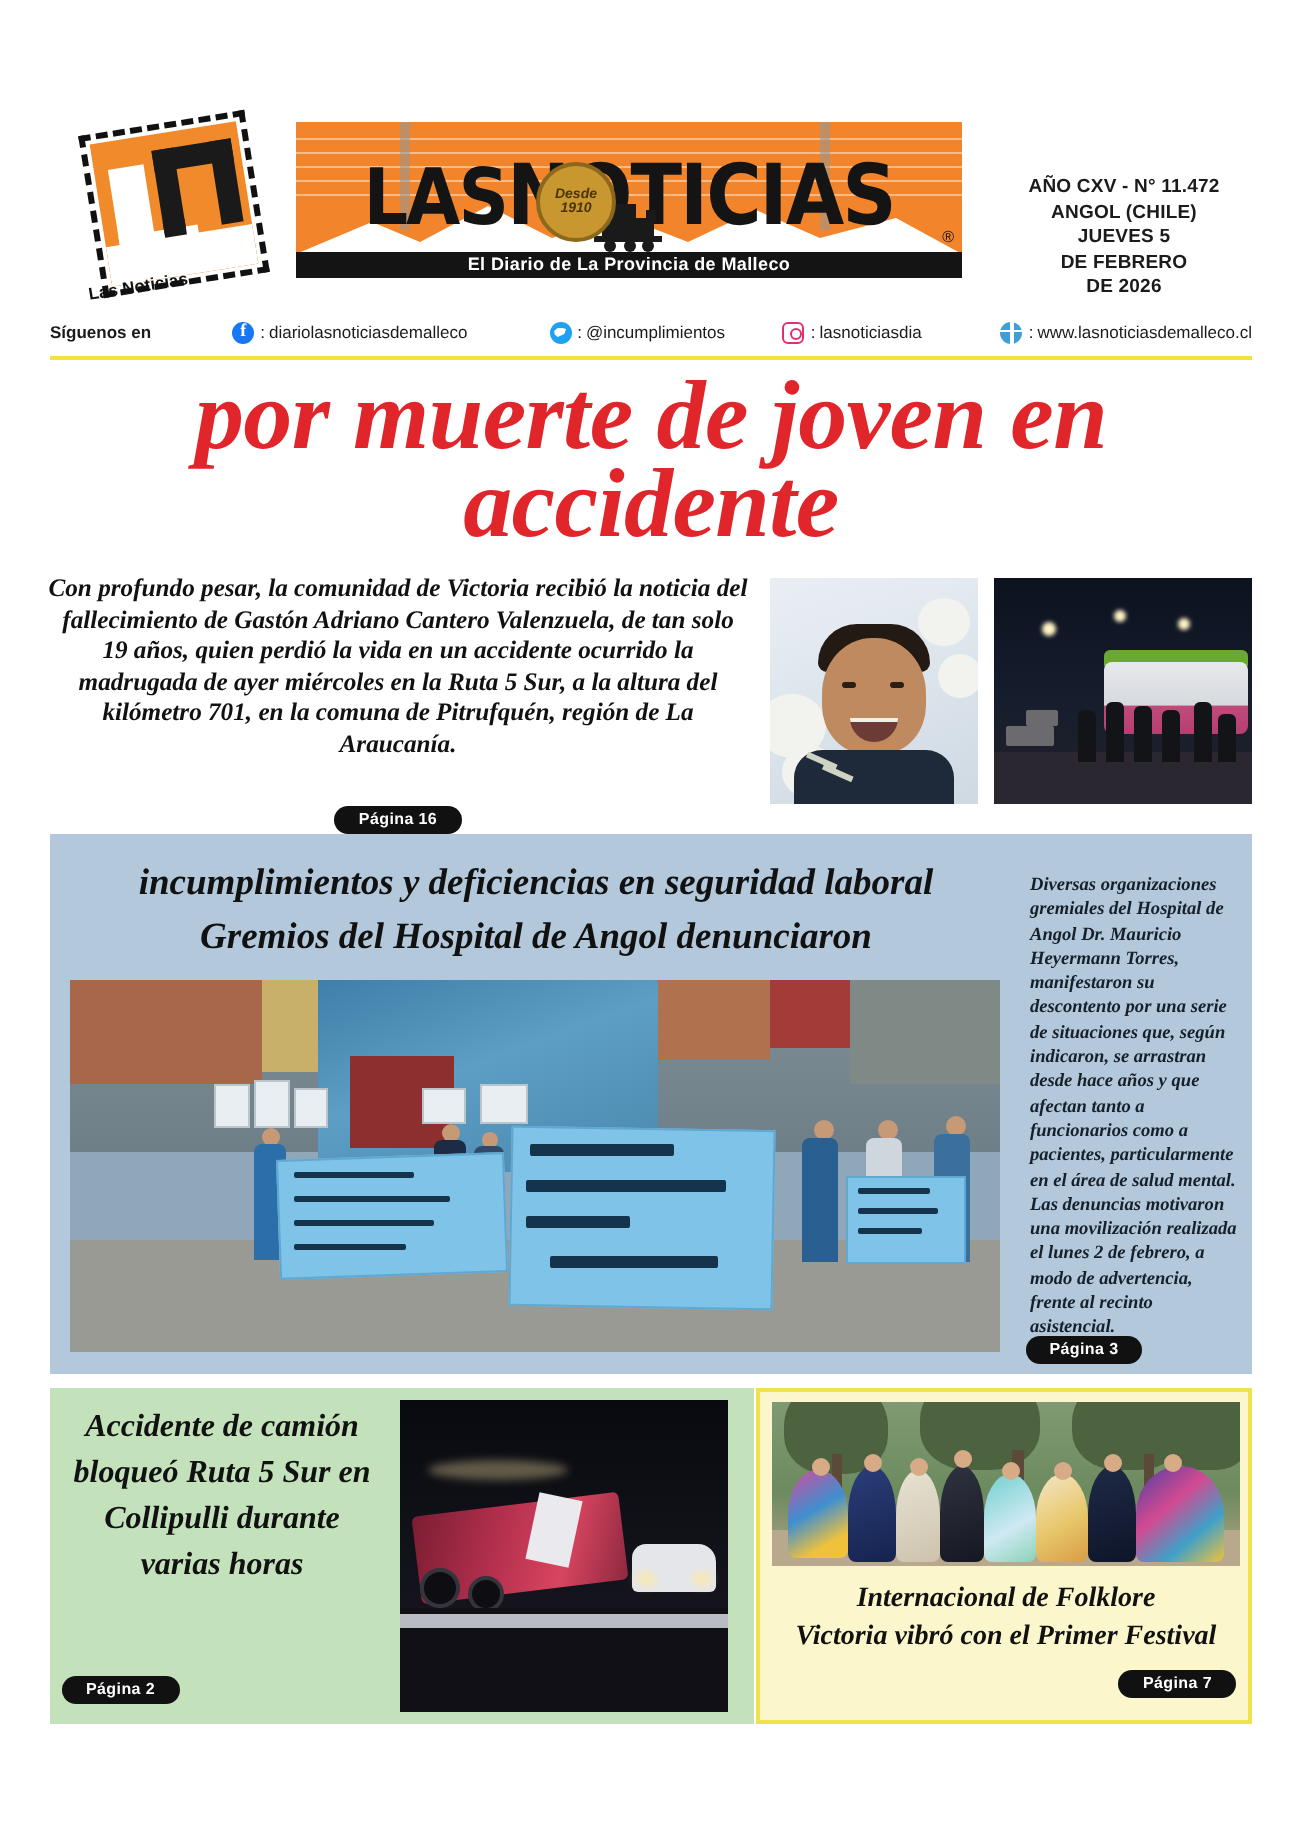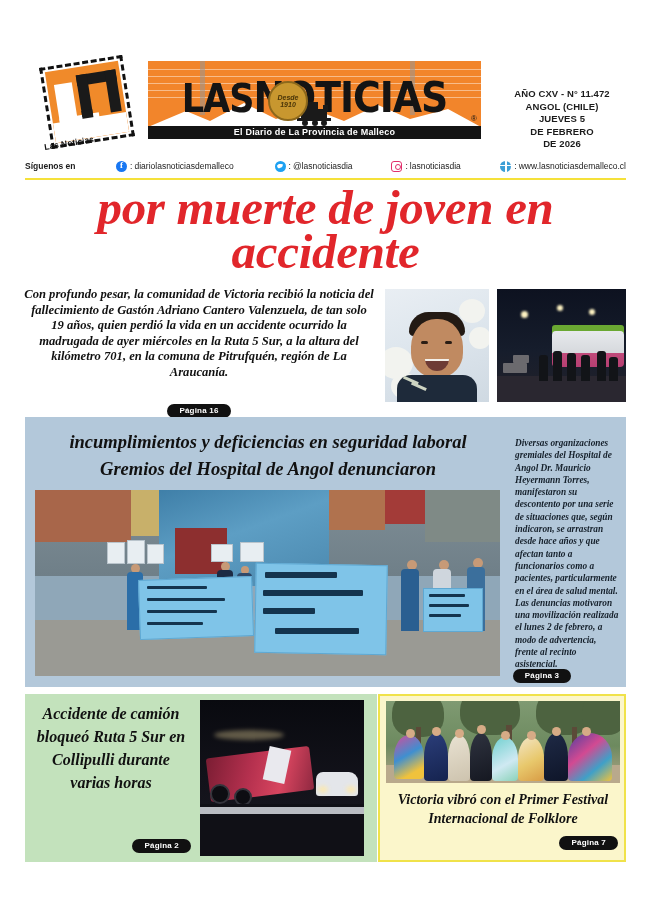--- a/index.html
+++ b/index.html
@@ -240,21 +240,21 @@
   .greenbox{
     position:absolute;left:25px;top:694px;width:352px;height:168px;
     background:#c3e2bc;
   }
   .green-head{
     position:absolute;left:6px;top:8px;width:160px;
     text-align:center;color:#111;
     font-family:"Liberation Serif", serif;
     font-style:italic;font-weight:bold;font-size:16px;line-height:23px;
   }
-  .green-badge{position:absolute;left:6px;top:140px;width:160px;text-align:right;}
+  .green-badge{position:absolute;left:6px;top:140px;width:160px;text-align:left;}
   .truck-photo{
     position:absolute;left:175px;top:6px;width:164px;height:156px;overflow:hidden;
     background:#0b0b10;
   }
   .tp-sky{position:absolute;inset:0;background:linear-gradient(180deg,#090a0f 0%,#12121a 50%,#1a1820 100%);}
   .tp-truck{
     position:absolute;left:8px;top:52px;width:104px;height:44px;
     background:linear-gradient(110deg,#7a1d33 0%,#b4304e 40%,#d8455f 70%,#8e2840 100%);
     transform:rotate(-7deg);border-radius:3px;
   }
@@ -358,21 +358,21 @@
 
     <div class="social-item" style="width:160px">
       <span class="sicon fb"></span>
       <span class="sep">:</span>
       <span>diariolasnoticiasdemalleco</span>
     </div>
 
     <div class="social-item" style="width:118px">
       <span class="sicon tw"></span>
       <span class="sep">:</span>
-      <span>@lasnoticiasdia</span>
+      <span>@incumplimientos</span>
     </div>
 
     <div class="social-item" style="width:110px">
       <span class="sicon ig"></span>
       <span class="sep">:</span>
       <span>lasnoticiasdia</span>
     </div>
 
     <div class="social-item">
       <span class="sicon web"></span>
@@ -538,21 +538,21 @@
       <div class="fp-head" style="left:141px;top:30px;width:9px;height:9px"></div>
 
       <div class="fp-dress" style="left:158px;top:32px;width:24px;height:48px;background:linear-gradient(160deg,#1f2a46,#0e1529)"></div>
       <div class="fp-head" style="left:166px;top:26px;width:9px;height:9px"></div>
 
       <div class="fp-dress" style="left:182px;top:32px;width:44px;height:48px;background:linear-gradient(140deg,#4b3fa0,#d24a92 40%,#3fa0c8 70%,#f0c23c)"></div>
       <div class="fp-head" style="left:196px;top:26px;width:9px;height:9px"></div>
     </div>
 
     <div class="yellow-head">
+      <div>Internacional de Folklore</div>
       <div>Victoria vibró con el Primer Festival</div>
-      <div>Internacional de Folklore</div>
     </div>
     <div class="yellow-badge">
       <span class="badge">Página 7</span>
     </div>
   </div>
 
 </div>
 
 </body></html>

